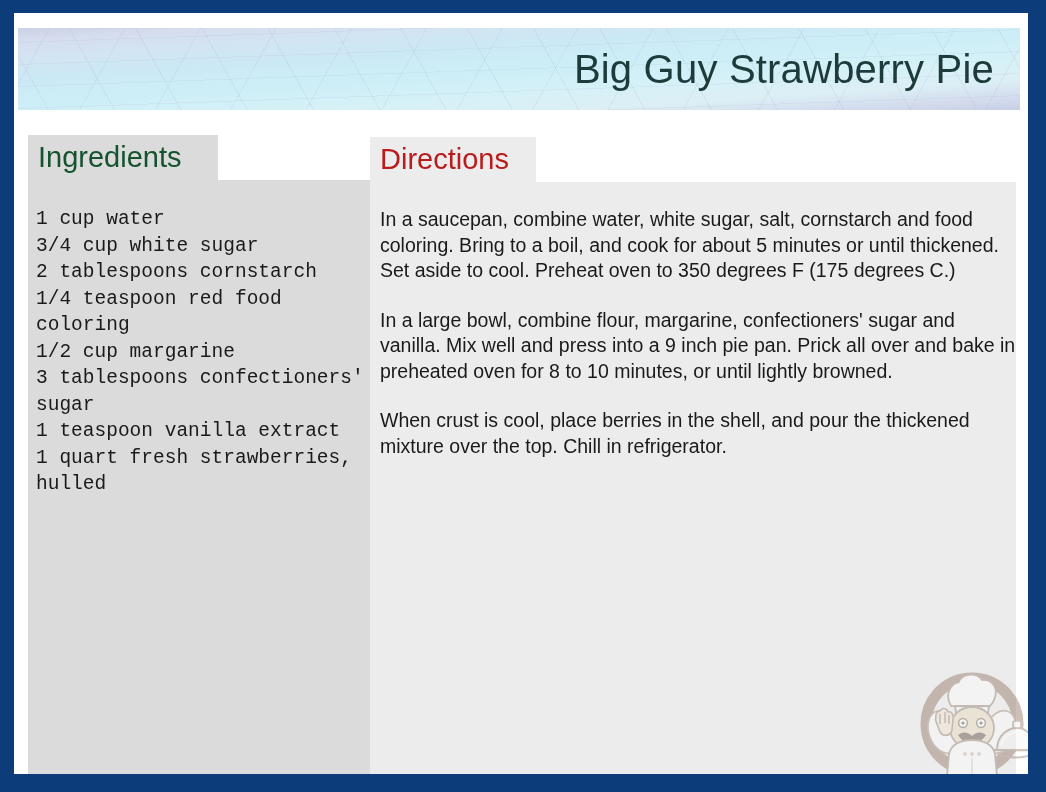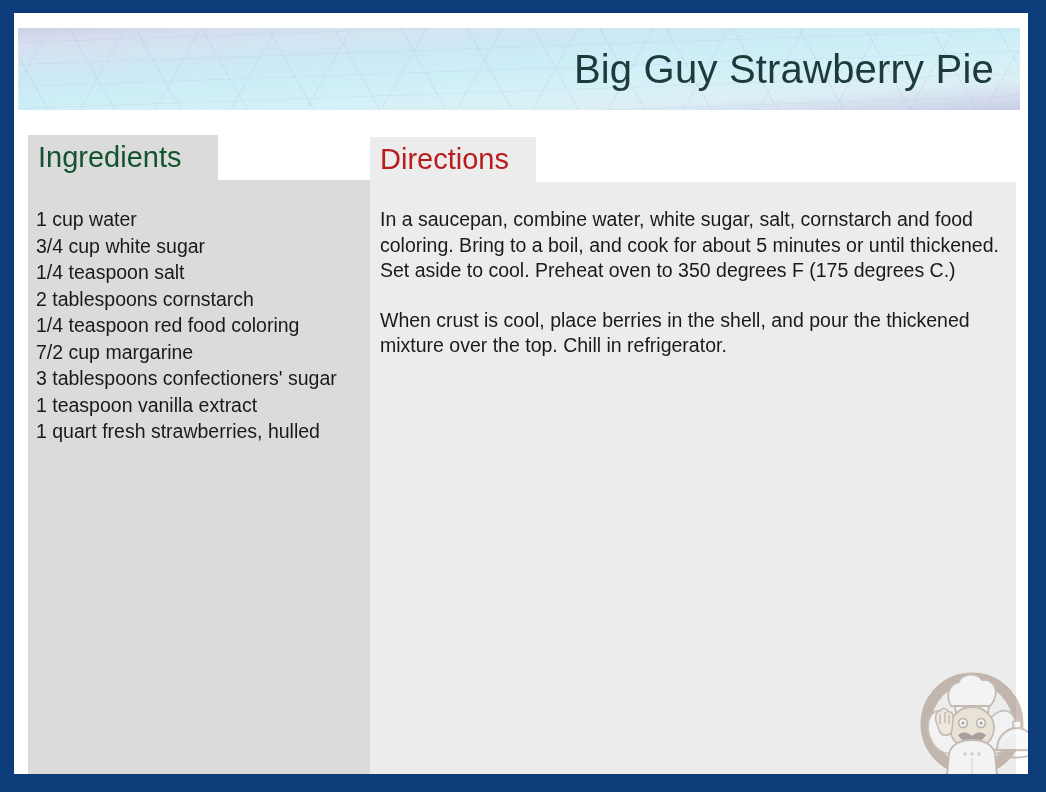--- a/index.html
+++ b/index.html
@@ -126,20 +126,21 @@
     position: absolute;
     left: 22px;
     top: 193px;
     width: 330px;
     font-size: 19.5px;
     color: #1a1a1a;
     line-height: 26.5px;
   }
   #ingredients-list .ing-item {
     white-space: normal;
+    font-family: Liberation Mono, monospace;
   }
 
   
   #directions-tab {
     position: absolute;
     left: 356px;
     top: 124px;
     width: 166px;
     height: 45px;
     background: #ececec;
@@ -248,34 +249,34 @@
         <path d="M146 296 C 210 310, 306 312, 388 302"></path>
       </g>
     </svg>
 
     <div id="ingredients-tab"></div>
     <div id="ingredients-tab-label">Ingredients</div>
     <div id="ingredients-panel"></div>
     <div id="ingredients-list">
         <div class="ing-item">1 cup water</div>
         <div class="ing-item">3/4 cup white sugar</div>
-        <div class="ing-item">1/4 teaspoon salt</div>
         <div class="ing-item">2 tablespoons cornstarch</div>
         <div class="ing-item">1/4 teaspoon red food coloring</div>
-        <div class="ing-item">7/2 cup margarine</div>
+        <div class="ing-item">1/2 cup margarine</div>
         <div class="ing-item">3 tablespoons confectioners' sugar</div>
         <div class="ing-item">1 teaspoon vanilla extract</div>
         <div class="ing-item">1 quart fresh strawberries, hulled</div>
       </div>
 
     <div id="directions-tab"></div>
     <div id="directions-tab-label">Directions</div>
     <div id="directions-panel"></div>
     <div id="directions-body">
         <p>In a saucepan, combine water, white sugar, salt, cornstarch and food coloring. Bring to a boil, and cook for about 5 minutes or until thickened. Set aside to cool. Preheat oven to 350 degrees F (175 degrees C.)</p>
+        <p>In a large bowl, combine flour, margarine, confectioners' sugar and vanilla. Mix well and press into a 9 inch pie pan. Prick all over and bake in preheated oven for 8 to 10 minutes, or until lightly browned.</p>
         <p>When crust is cool, place berries in the shell, and pour the thickened mixture over the top. Chill in refrigerator.</p>
       </div>
 
     <svg id="chef-logo" viewBox="0 0 126 126" xmlns="http://www.w3.org/2000/svg">
       <circle cx="63" cy="66" r="46" fill="none" stroke="#8a6a57" stroke-width="11"></circle>
       <ellipse cx="35" cy="74" rx="15" ry="22" fill="#fbfbfb" stroke="#9a8274" stroke-width="1.6" transform="rotate(-20 35 74)"></ellipse>
       <ellipse cx="91" cy="74" rx="15" ry="22" fill="#fbfbfb" stroke="#9a8274" stroke-width="1.6" transform="rotate(20 91 74)"></ellipse>
       <path d="M42 48 C 36 38, 40 26, 50 24 C 53 15, 68 14, 73 22 C 84 21, 90 31, 85 42
                C 84 45, 82 47, 80 49 Z" fill="#fdfdfd" stroke="#8d7667" stroke-width="1.8" stroke-linejoin="round"></path>
       <path d="M46 48 L 48 62 L 78 62 L 80 48 Z" fill="#fdfdfd" stroke="#8d7667" stroke-width="1.8"></path>

